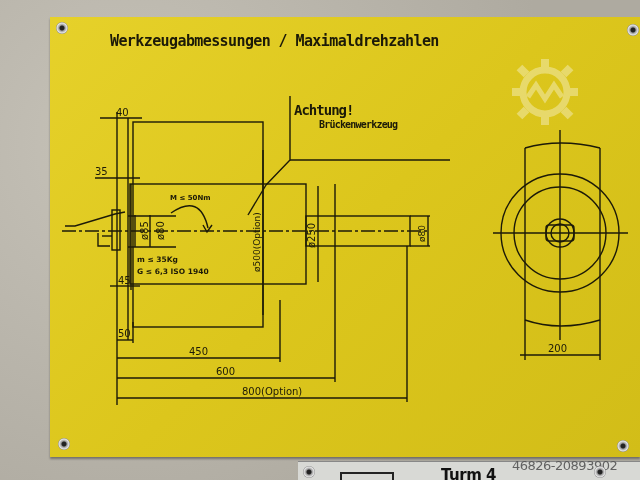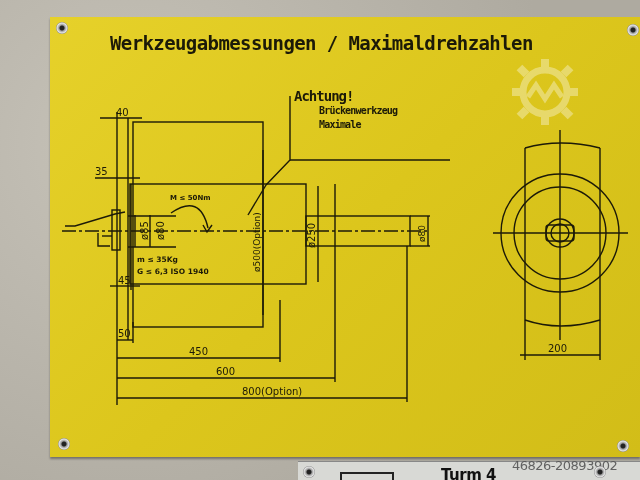--- a/index.html
+++ b/index.html
@@ -18,21 +18,21 @@
     .label-plate {
       position: absolute; left: 298px; top: 461px; width: 342px; height: 19px;
       background: #d8d9d5; border-top: 1px solid #888;
     }
     .screw {
       position: absolute; width: 12px; height: 12px; border-radius: 50%;
       background: radial-gradient(circle, #222 0 2px, #9a9a9a 3px, #e6e6e6 5px, #888 6px);
     }
     .title {
       position: absolute; left: 110px; top: 32px; width: 460px;
-      font-family: "DejaVu Sans Mono", monospace; font-size: 19px; font-weight: bold;
+      font-family: "DejaVu Sans Mono", monospace; font-size: 15px; font-weight: bold;
       color: #1c1a08; letter-spacing: -0.6px; white-space: nowrap;
     }
     .warn { position: absolute; color: #1c1a08; white-space: nowrap; }
     .warn .hd { font-family: "DejaVu Sans Mono", monospace; font-size: 14px; font-weight: bold; letter-spacing: -1px; }
     .warn .ln { font-family: "DejaVu Sans Mono", monospace; font-size: 10px; font-weight: bold; letter-spacing: -0.8px; line-height: 14px; margin-left: 25px; }
     .warn .big { font-family: "DejaVu Sans", sans-serif; font-size: 17px; font-weight: normal; letter-spacing: 0; }
     .warn sup { font-size: 10px; }
     svg text { font-family: "DejaVu Sans", sans-serif; fill: #1c1a08; }
     .turm {
       position: absolute; left: 441px; top: 466px; font-family: "DejaVu Sans", sans-serif;
@@ -73,24 +73,23 @@
     <rect x="9" y="9" width="8" height="10" transform="rotate(-45 13 14)"></rect>
     <rect x="53" y="9" width="8" height="10" transform="rotate(45 57 14)"></rect>
     <rect x="9" y="51" width="8" height="10" transform="rotate(45 13 56)"></rect>
     <rect x="53" y="51" width="8" height="10" transform="rotate(-45 57 56)"></rect>
   </g>
   <polyline points="18,40 26,28 35,42 44,28 52,40" fill="none" stroke="#ffffff" stroke-width="5"></polyline>
 </svg>
 
 <div class="title">Werkzeugabmessungen / Maximaldrehzahlen</div>
 
-<div class="warn" style="left:294px;top:88px">
+<div class="warn" style="left:294px;top:102px">
   <div class="hd">Achtung!</div>
   <div class="ln">Brückenwerkzeug</div>
-  <div class="ln">Maximale</div>
 </div>
 
 <svg width="640" height="480" style="position:absolute;left:0;top:0">
   <g stroke="#1c1a08" stroke-width="1.4" fill="none">
 
     <polyline points="290,96 290,160 266,185"></polyline>
     <line x1="290" y1="160" x2="450" y2="160"></line>
     <line x1="266" y1="185" x2="248" y2="215"></line>
 
     <rect x="133" y="122" width="130" height="205"></rect>

